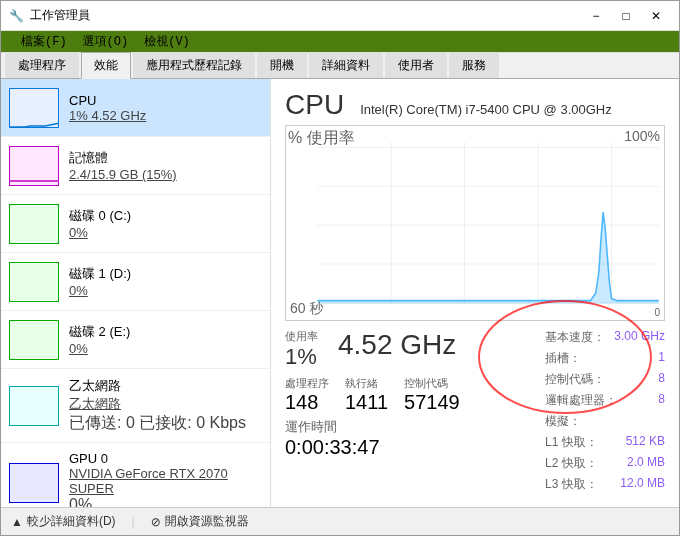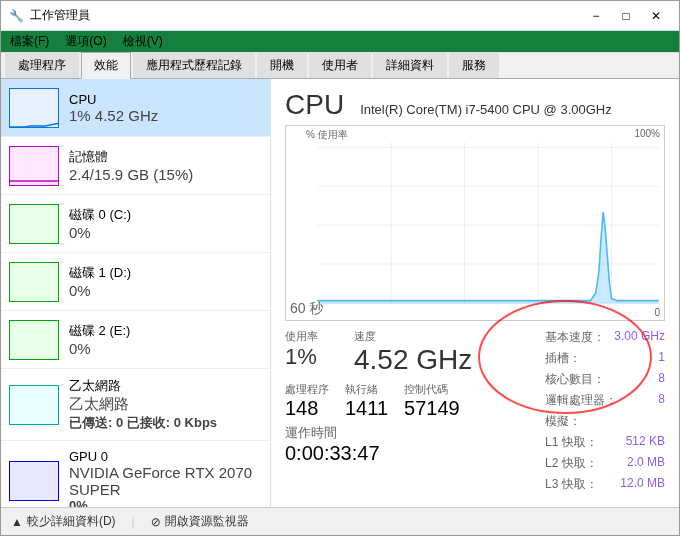--- a/index.html
+++ b/index.html
@@ -5,53 +5,53 @@
     * { box-sizing: border-box; margin: 0; padding: 0; }
     body { font-family: 'Microsoft JhengHei', '微軟正黑體', Arial, sans-serif; font-size: 12px; background: #f0f0f0; width: 680px; height: 536px; overflow: hidden; }
     
     .window { width: 680px; height: 536px; background: #f0f0f0; border: 1px solid #999; display: flex; flex-direction: column; }
     
     .title-bar { background: #fff; height: 30px; display: flex; align-items: center; justify-content: space-between; padding: 0 8px; border-bottom: 1px solid #ddd; }
     .title-bar-left { display: flex; align-items: center; gap: 6px; font-size: 12px; }
     .title-controls { display: flex; gap: 0; }
     .title-btn { width: 30px; height: 30px; border: none; background: transparent; cursor: pointer; font-size: 12px; display: flex; align-items: center; justify-content: center; }
     
-    .menu-bar { background: #15803d; height: 22px; display: flex; align-items: center; padding: 0 1px; border-bottom: 1px solid #ddd; }
+    .menu-bar { background: #4d7c0f; height: 22px; display: flex; align-items: center; padding: 0 12px; border-bottom: 1px solid #ddd; font-family: Liberation Mono, monospace; }
     .menu-item { padding: 2px 8px; cursor: pointer; font-size: 12px; }
     
     .tab-bar { background: #f0f0f0; height: 26px; display: flex; align-items: flex-end; padding: 0 4px; border-bottom: 1px solid #aaa; }
     .tab { padding: 4px 12px; cursor: pointer; font-size: 12px; border: 1px solid transparent; margin-right: 2px; background: #e0e0e0; border-bottom: none; }
     .tab.active { background: #f0f0f0; border: 1px solid #aaa; border-bottom: 1px solid #f0f0f0; margin-bottom: -1px; }
     
     .content { display: flex; flex: 1; overflow: hidden; }
     
     
     .left-panel { width: 270px; background: #fff; border-right: 1px solid #ddd; overflow-y: auto; }
     .resource-item { display: flex; align-items: center; padding: 8px 8px; border-bottom: 1px solid #eee; cursor: pointer; gap: 10px; min-height: 58px; }
     .resource-item.active { background: #cce5ff; }
     .resource-thumb { width: 50px; height: 40px; border: 1px solid #aaa; position: relative; overflow: hidden; flex-shrink: 0; }
     .resource-thumb.cpu { border-color: #0078d7; }
     .resource-thumb.memory { border-color: #c000c0; }
     .resource-thumb.disk { border-color: #00aa00; }
     .resource-thumb.network { border-color: #00aaaa; }
     .resource-thumb.gpu { border-color: #0000dd; }
     .resource-info { flex: 1; }
     .resource-name { font-size: 13px; font-weight: normal; }
-    .resource-detail { font-size: 15px; color: #444; }
-    .resource-usage { font-size: 13px; color: #444; font-weight: bold; }
+    .resource-detail { font-size: 13px; color: #444; text-decoration: underline; }
+    .resource-usage { font-size: 16px; color: #444; }
     
     
     .right-panel { flex: 1; background: #fff; padding: 10px 14px; display: flex; flex-direction: column; }
     .right-header { display: flex; align-items: baseline; gap: 16px; margin-bottom: 4px; }
     .cpu-title { font-size: 28px; font-weight: 300; color: #333; }
     .cpu-subtitle { font-size: 13px; color: #333; }
     
     .chart-area { flex: 1; border: 1px solid #ccc; background: #fff; position: relative; margin-bottom: 8px; min-height: 180px; }
-    .chart-label-top { position: absolute; top: 2px; left: 20px; font-size: 10px; color: #666; }
-    .chart-label-top-right { position: absolute; top: 2px; right: 4px; font-size: 10px; color: #666; }
+    .chart-label-top { position: absolute; top: 2px; left: 2px; font-size: 16px; color: #666; }
+    .chart-label-top-right { position: absolute; top: 2px; right: 4px; font-size: 14px; color: #666; }
     .chart-label-bottom { position: absolute; bottom: 2px; left: 4px; font-size: 14px; color: #666; }
     .chart-label-bottom-right { position: absolute; bottom: 2px; right: 4px; font-size: 10px; color: #666; }
     .chart-svg { width: 100%; height: 100%; }
     
     .stats-row { display: flex; gap: 20px; align-items: flex-start; }
     .stats-left { flex: 0 0 auto; }
     .stat-label { font-size: 11px; color: #666; }
     .stat-value { font-size: 22px; font-weight: 300; color: #333; }
     .stat-value-large { font-size: 28px; font-weight: 300; color: #333; }
     .stat-row { display: flex; justify-content: space-between; margin-bottom: 4px; font-size: 12px; min-width: 120px; }
@@ -91,22 +91,22 @@
     <span class="menu-item">檔案(F)</span>
     <span class="menu-item">選項(O)</span>
     <span class="menu-item">檢視(V)</span>
   </div>
 
   <div class="tab-bar">
     <div class="tab">處理程序</div>
     <div class="tab active">效能</div>
     <div class="tab">應用程式歷程記錄</div>
     <div class="tab">開機</div>
+    <div class="tab">詳細資料</div>
     <div class="tab">使用者</div>
-    <div class="tab">詳細資料</div>
     <div class="tab">服務</div>
   </div>
 
   <div class="content">
 
     <div class="left-panel">
 
       <div class="resource-item active">
         <div class="resource-thumb cpu">
           <svg width="50" height="40">
@@ -229,27 +229,26 @@
 
           <polyline points="30,162 40,162 50,162 60,162 70,162 80,162 90,162 100,162 110,162 120,162 130,162 140,162 150,162 160,162 170,162 180,162 190,162 200,162 210,162 220,162 230,162 240,162 250,162 260,162 270,162 280,162 290,162 295,155 298,135 300,105 302,80 304,95 306,120 308,145 310,160 315,162 320,162 325,162 330,162 335,162 340,162 345,162 350,162 355,162" fill="none" stroke="#4db8ff" stroke-width="1.5"></polyline>
 
           <polygon points="30,165 30,162 40,162 50,162 60,162 70,162 80,162 90,162 100,162 110,162 120,162 130,162 140,162 150,162 160,162 170,162 180,162 190,162 200,162 210,162 220,162 230,162 240,162 250,162 260,162 270,162 280,162 290,162 295,155 298,135 300,105 302,80 304,95 306,120 308,145 310,160 315,162 320,162 325,162 330,162 335,162 340,162 345,162 350,162 355,162 355,165" fill="rgba(77,184,255,0.3)"></polygon>
         </svg>
       </div>
 
       <div class="stats-row">
 
         <div class="stats-left">
-          <div style="display:flex; gap:36px; margin-bottom:6px;">
+          <div style="display:flex; gap:20px; margin-bottom:6px;">
             <div>
               <div class="stat-label">使用率</div>
               <div class="stat-value">1%</div>
             </div>
             <div>
-              <div class="stat-label">速度</div>
               <div class="stat-value-large">4.52 GHz</div>
             </div>
           </div>
           <div style="display:flex; gap:16px; margin-bottom:4px;">
             <div>
               <div class="stat-label">處理程序</div>
               <div class="bs-value">148</div>
             </div>
             <div>
               <div class="stat-label">執行緒</div>
@@ -269,21 +268,21 @@
         <div class="stats-right" style="position: relative;">
           <div class="stat-row">
             <span class="stat-row-label">基本速度：</span>
             <span class="stat-row-value">3.00 GHz</span>
           </div>
           <div class="stat-row">
             <span class="stat-row-label">插槽：</span>
             <span class="stat-row-value">1</span>
           </div>
           <div class="stat-row">
-            <span class="stat-row-label">核心數目：</span>
+            <span class="stat-row-label">控制代碼：</span>
             <span class="stat-row-value">8</span>
           </div>
           <div class="stat-row">
             <span class="stat-row-label">邏輯處理器：</span>
             <span class="stat-row-value">8</span>
           </div>
           <div class="stat-row">
             <span class="stat-row-label">模擬：</span>
             <span class="stat-row-value"></span>
           </div>

